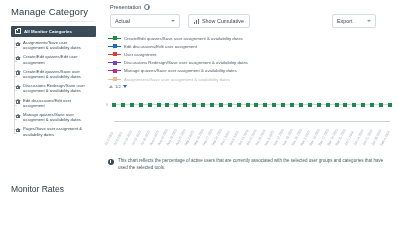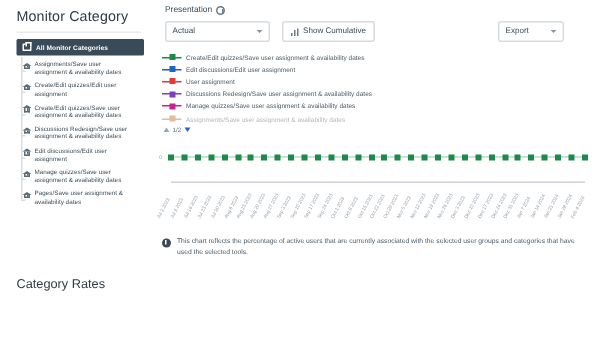--- a/index.html
+++ b/index.html
@@ -376,21 +376,21 @@
     line-height: 6.5px;
     color: #4a5a66;
   }
 </style>
 </head>
 <body>
 
 <div id="app">
 
   <div id="left-panel">
-    <div id="panel-title">Monitor Category</div>
+    <div id="panel-title">Manage Category</div>
     <div id="panel-divider"></div>
 
     <div id="category-tree">
 
       <div class="tree-root">
         <span class="ico-folder"></span>
         <span class="label">All Monitor Categories</span>
       </div>
 
       <div class="tree-items">
@@ -462,21 +462,21 @@
             <i class="roof"></i>
               <i class="cols"></i>
               <i class="mid"></i>
           </span>
           <span class="label">Pages/Save user assignment &amp; availability dates</span>
         </div>
 
       </div>
     </div>
 
-    <div id="adoption-rates">Category Rates</div>
+    <div id="adoption-rates">Monitor Rates</div>
   </div>
 
   <div id="main-panel">
 
     <div id="presentation-row">
       <span id="presentation-label">Presentation</span>
       <span class="ico-info"></span>
     </div>
 
     <div id="controls-row">

